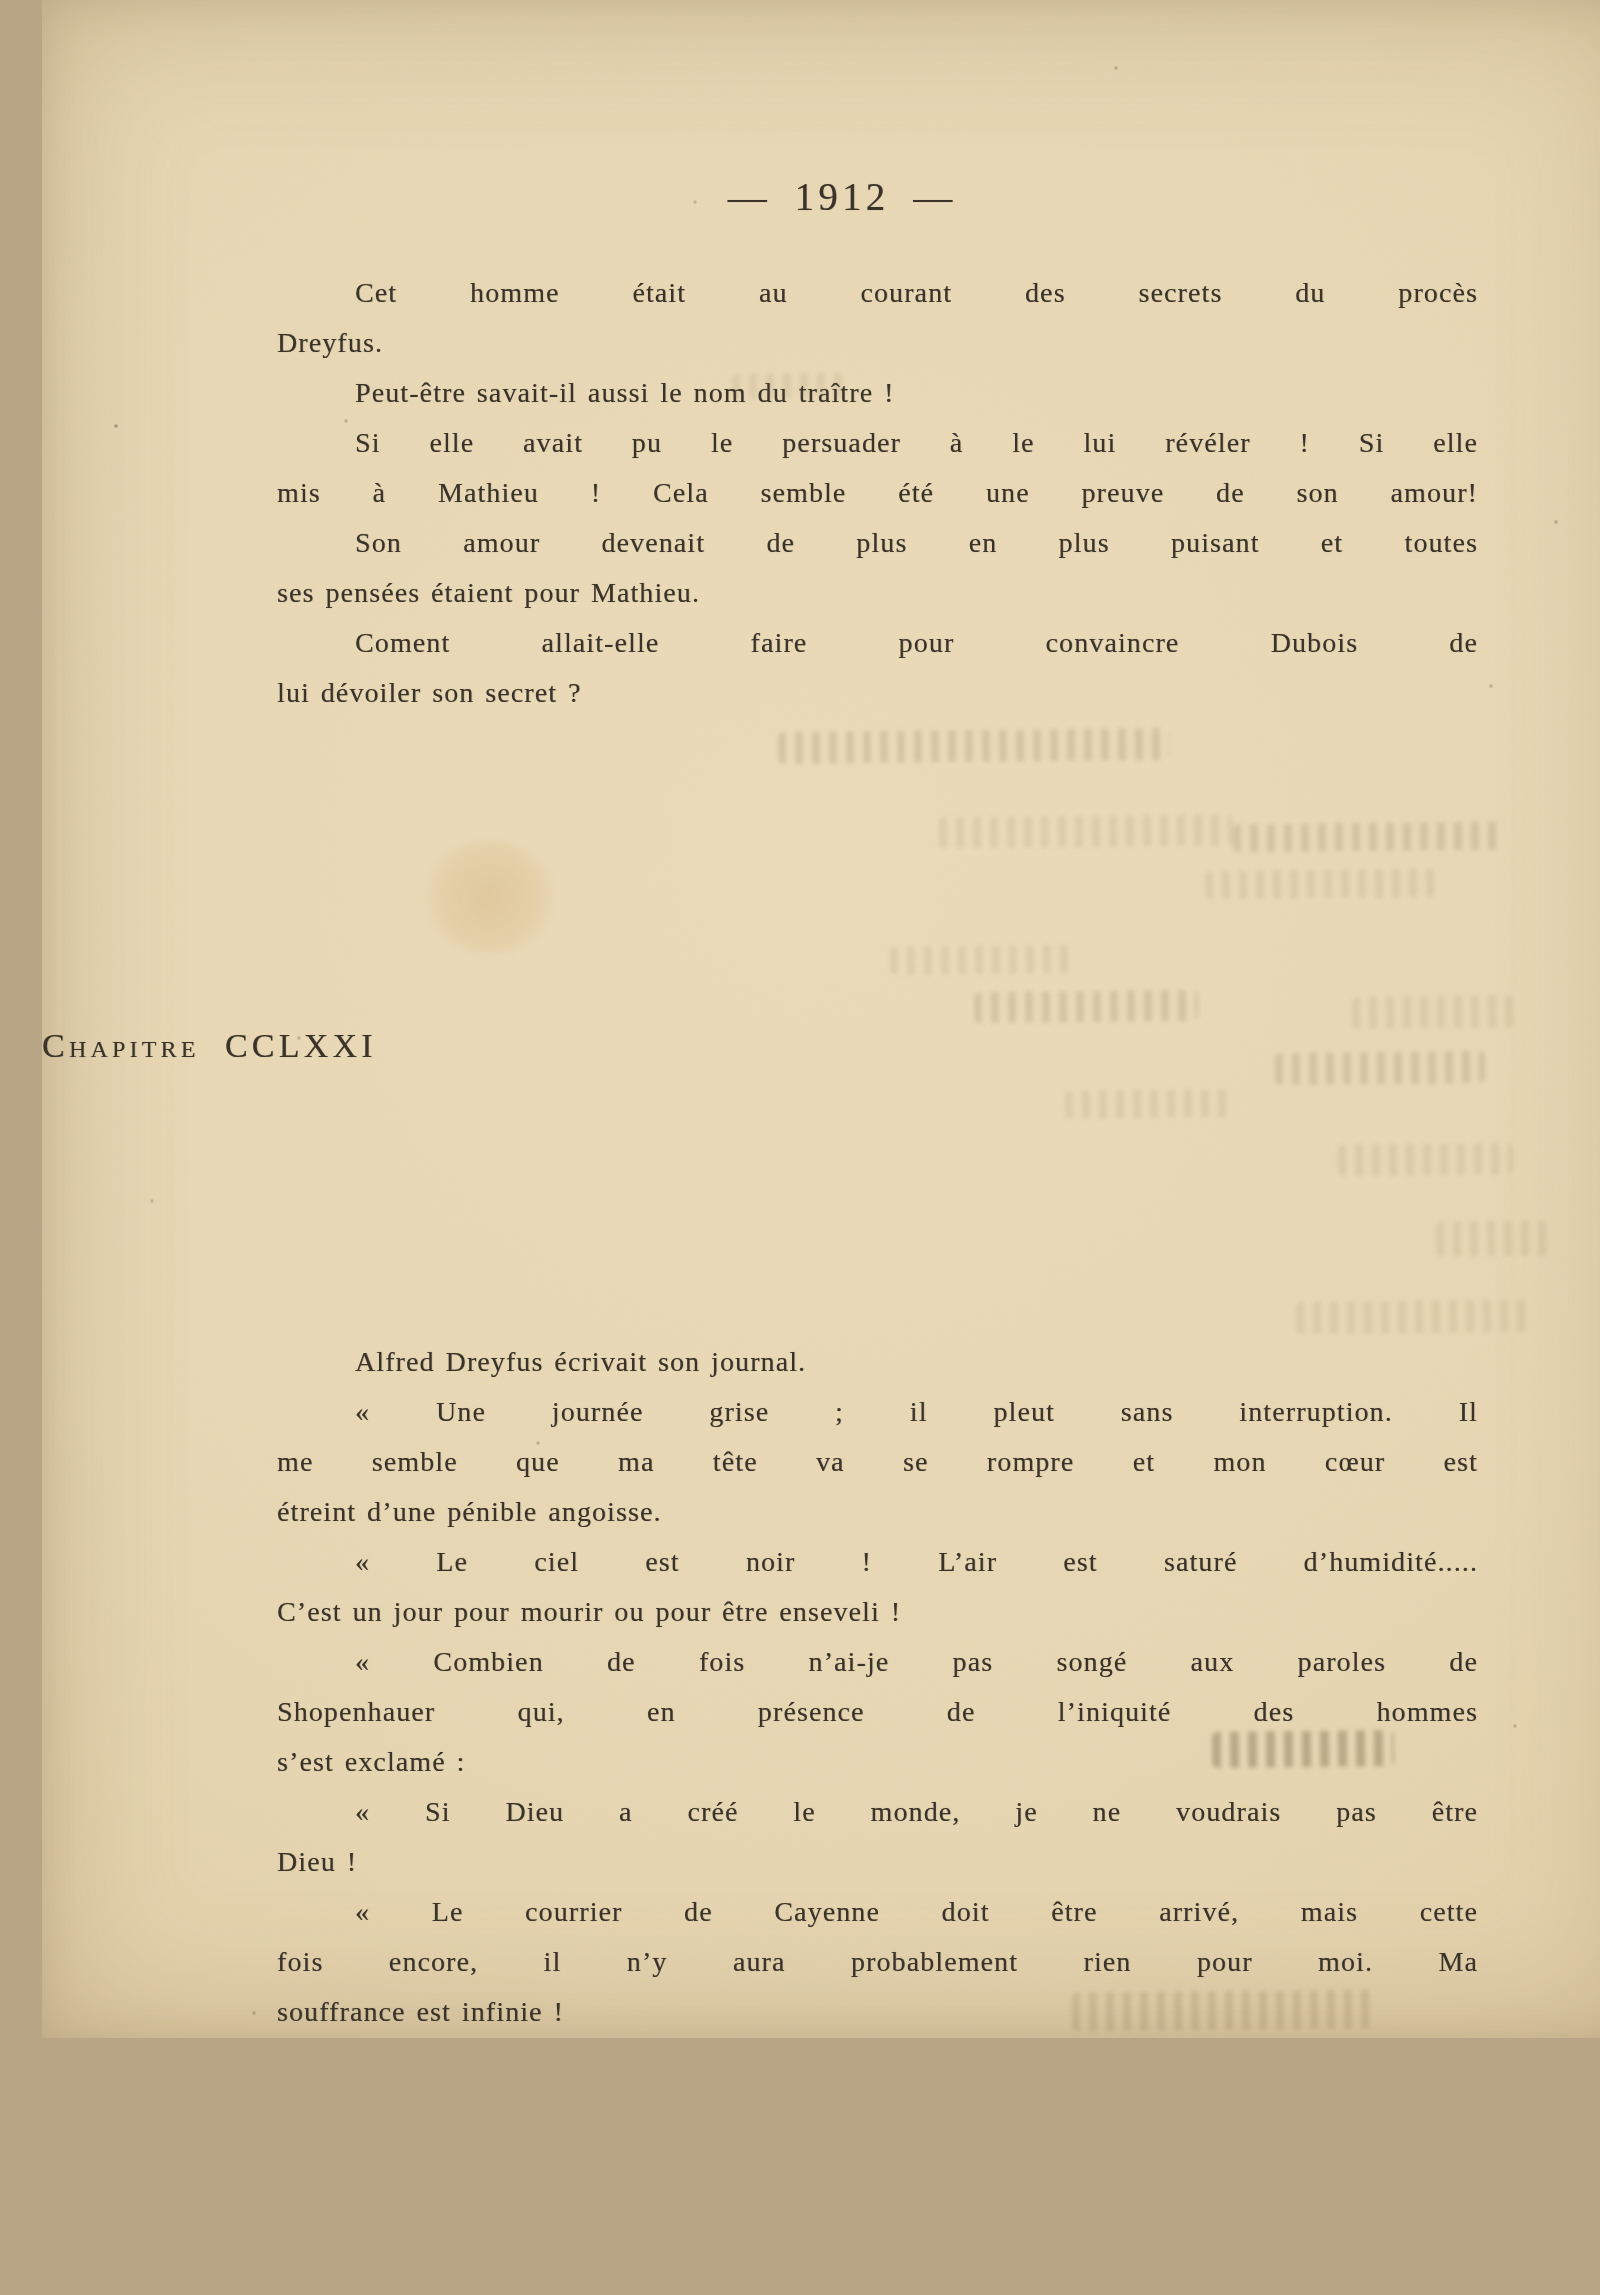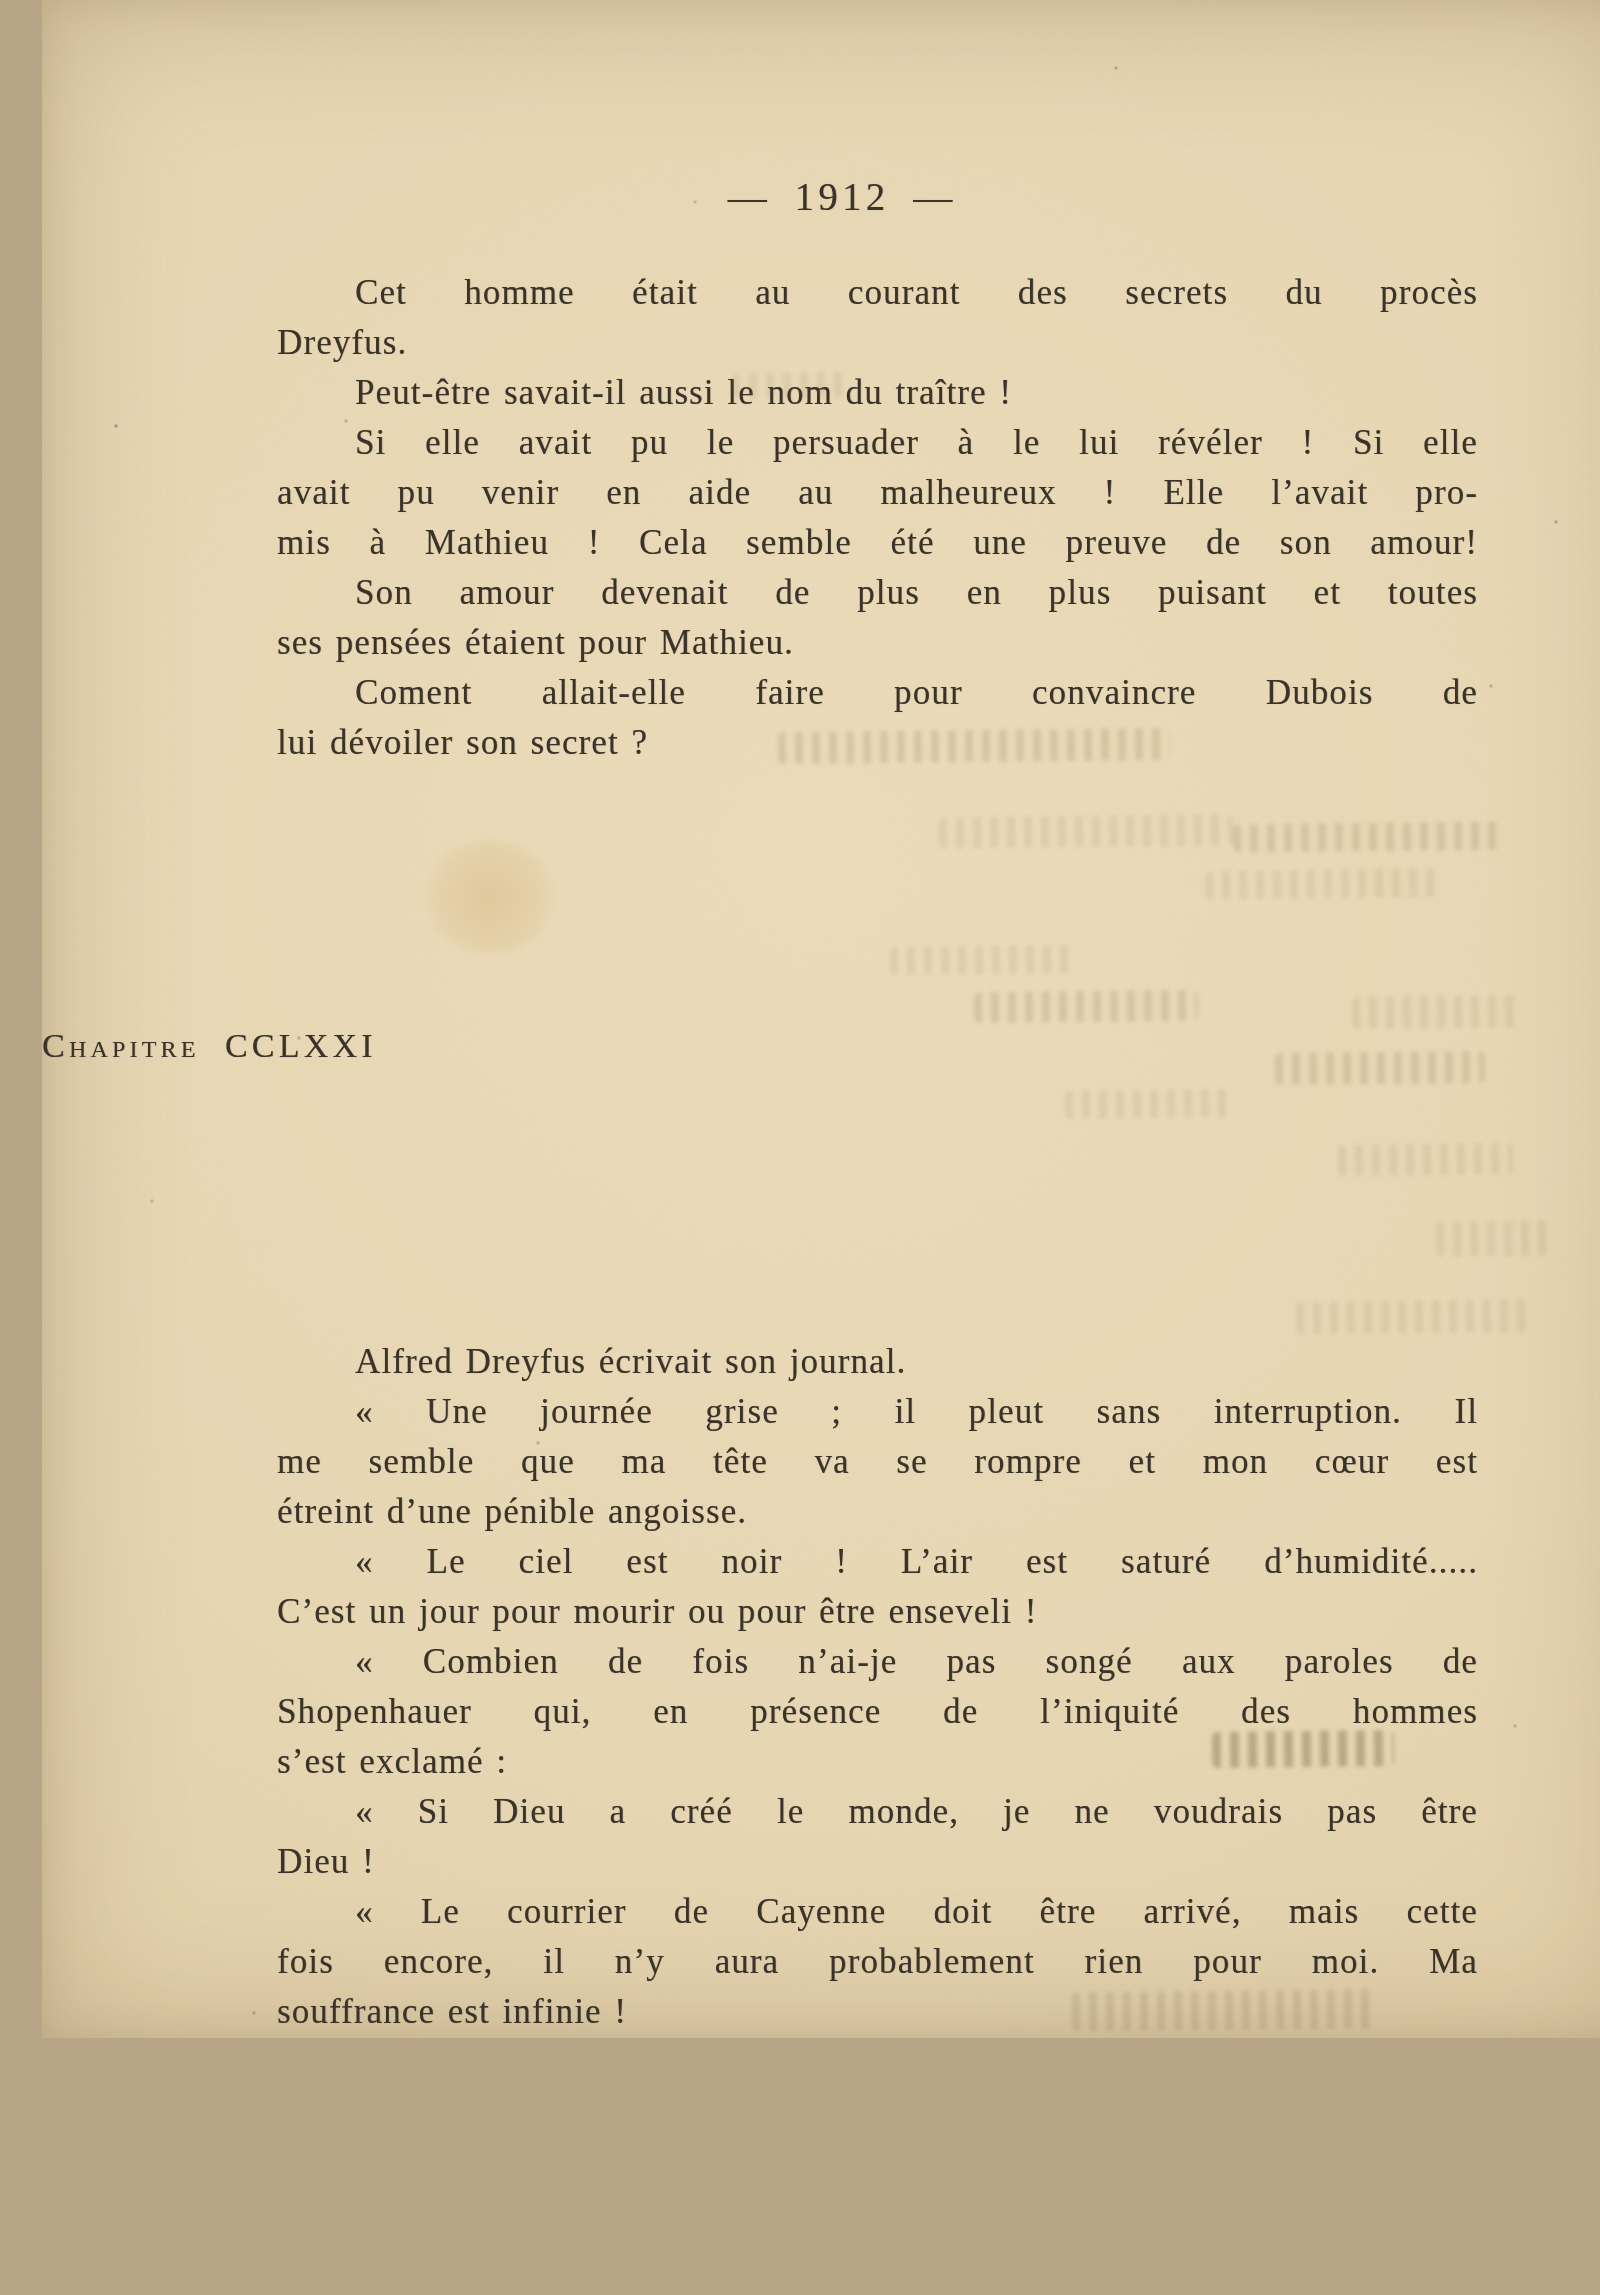--- a/index.html
+++ b/index.html
@@ -16,21 +16,21 @@
   }
   .grain{position:absolute;inset:0;pointer-events:none;}
   .ink{ text-shadow: 0.4px 0.4px 0.7px rgba(58,51,42,.45); }
   .page-header{
     position:absolute;top:174px;left:0;width:100%;
     text-align:center;font-size:39px;letter-spacing:4.2px;word-spacing:9.8px;
   }
   .textblock{position:absolute;left:235px;width:1201px;}
   .block-1{top:268px;}
   .block-2{top:1337px;}
-  .line{height:50px;line-height:50px;font-size:35px;letter-spacing:1.1px;word-spacing:2.8px;text-align:left;}
+  .line{height:50px;line-height:50px;font-size:28px;letter-spacing:1.1px;word-spacing:2.8px;text-align:left;}
   .line.indent{padding-left:78px;}
   .line.justify{text-align:justify;text-align-last:justify;text-justify:inter-word;}
   .chapter-label{
     position:absolute;top:1027px;left:0;width:100%;text-align:left;
     font-variant:small-caps;font-size:34px;letter-spacing:4.2px;word-spacing:12.6px;
   }
   .chapter-title{
     position:absolute;top:1128px;left:0;width:100%;text-align:center;
     font-size:41px;letter-spacing:4.2px;word-spacing:27px;
   }
@@ -76,21 +76,20 @@
     <rect width="100%" height="100%" filter="url(#grain-f)"></rect>
   </svg>
 
   <div class="page-header ink">— 1912 —</div>
 
   <div class="textblock block-1 ink">
       <div class="line indent justify">Cet homme était au courant des secrets du procès</div>
       <div class="line">Dreyfus.</div>
       <div class="line indent">Peut-être savait-il aussi le nom du traître !</div>
       <div class="line indent justify">Si elle avait pu le persuader à le lui révéler ! Si elle</div>
-      <div class="line justify">avait pu venir en aide au malheureux ! Elle l’avait pro-</div>
       <div class="line justify">mis à Mathieu ! Cela semble été une preuve de son amour!</div>
       <div class="line indent justify">Son amour devenait de plus en plus puisant et toutes</div>
       <div class="line">ses pensées étaient pour Mathieu.</div>
       <div class="line indent justify">Coment allait-elle faire pour convaincre Dubois de</div>
       <div class="line">lui dévoiler son secret ?</div>
     </div>
 
   <div class="chapter-label ink">Chapitre CCLXXI</div>
 
   <div class="textblock block-2 ink">

